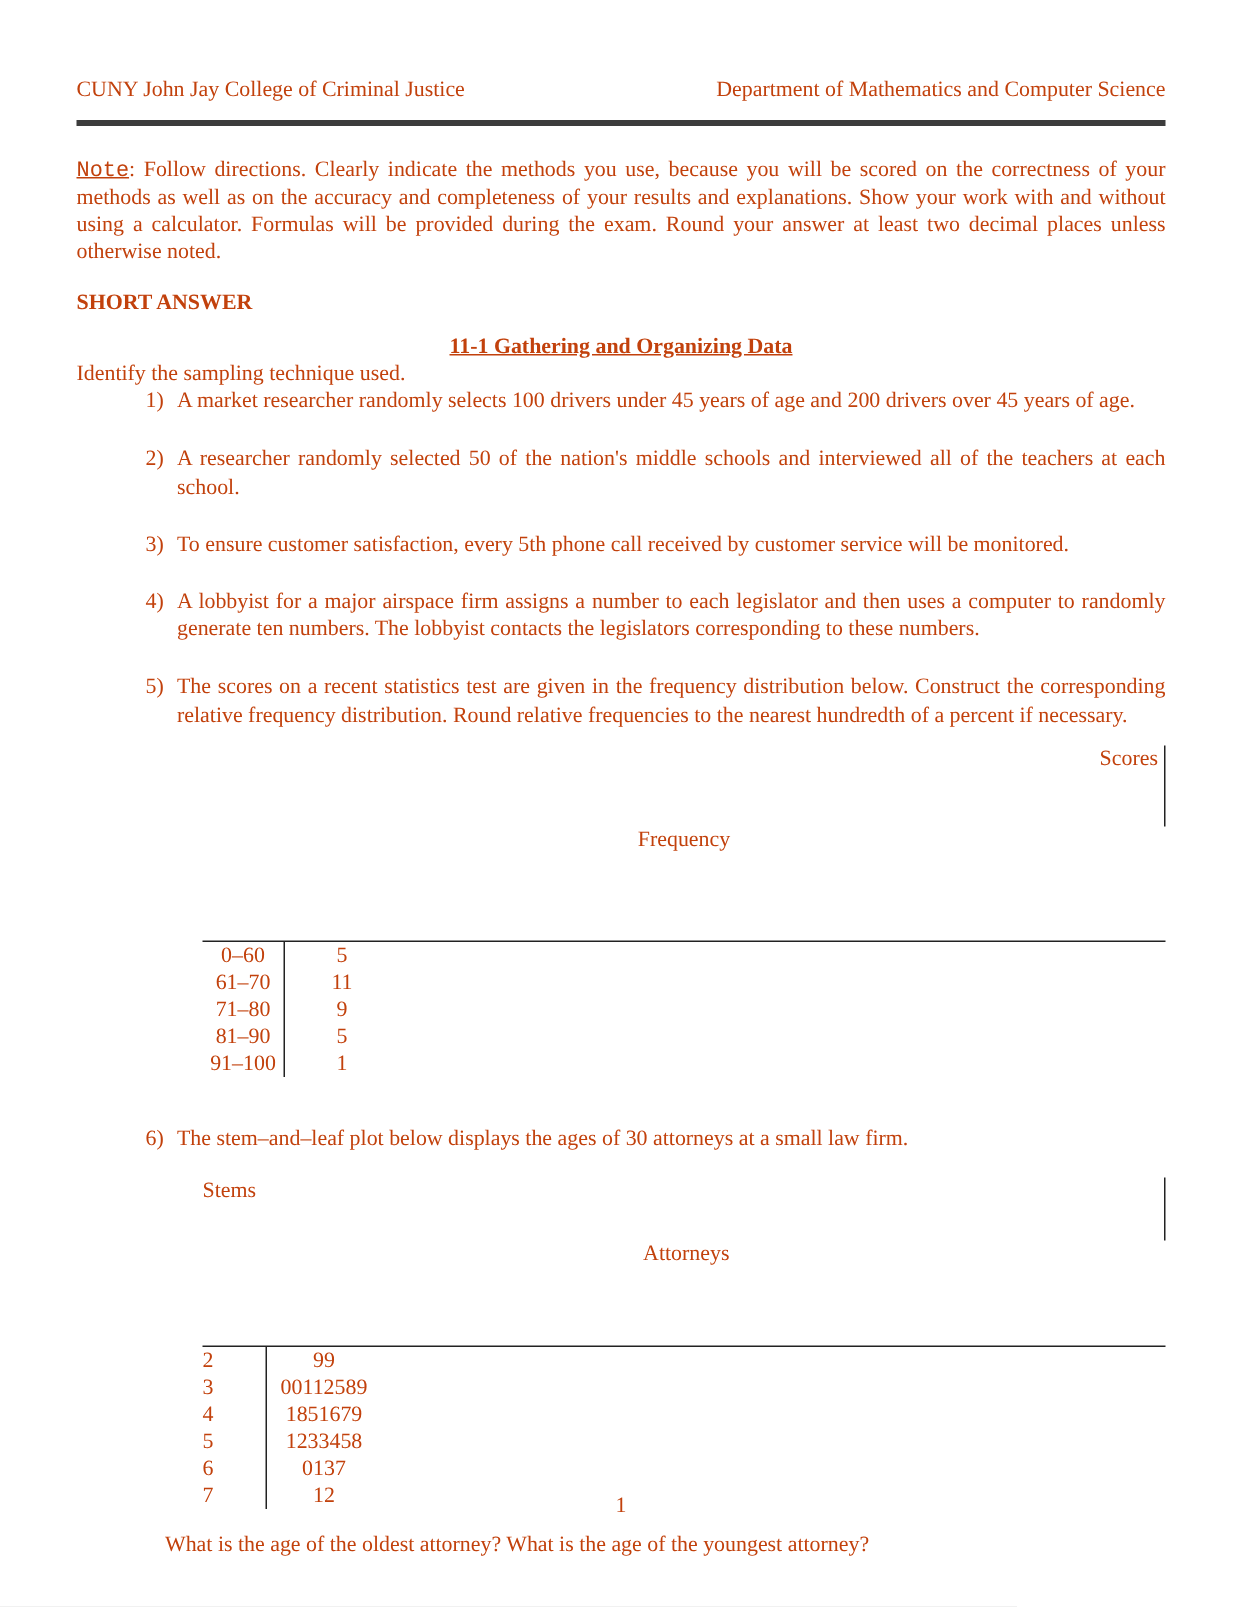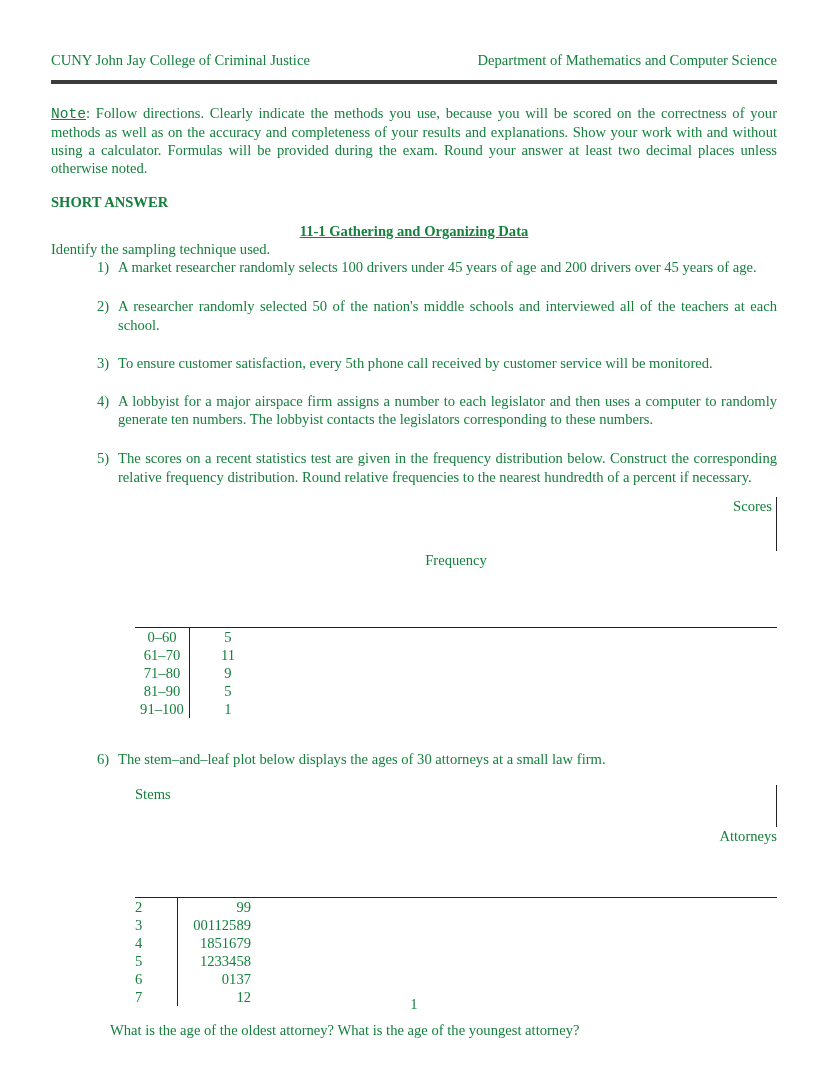--- a/index.html
+++ b/index.html
@@ -7,21 +7,21 @@
     position: relative;
     width: 828px;
     height: 1071px;
     margin: 0 auto;
     background: #ffffff;
     box-sizing: border-box;
     padding: 51px 51px 0 51px;
     font-family: "Liberation Serif", "DejaVu Serif", serif;
     font-size: 14.6px;
     line-height: 18.2px;
-    color: #15803d;
+    color: #c2410c;
     overflow: hidden;
   }
   .bold { font-weight: bold; }
   .italic { font-style: italic; }
 
   .header-row { display: flex; justify-content: space-between; }
 
   .course-block { display: flex; margin-top: 36px; }
   .course-left { flex: 1; }
   .course-right { width: 315px; }
@@ -52,21 +52,21 @@
   .freq-table { margin: 11px 0 0 84px; }
   .stem-table { margin: 17px 0 0 84px; }
   .t-row { display: flex; }
   .t-head { border-bottom: 1.3px solid #222222; flex-direction: column; }
 
   .freq-table .c1 { flex: 0 0 54px; text-align: center; border-right: 1.3px solid #222222; }
   .freq-table .t-head .c1 { text-align: right; padding-right: 4px; box-sizing: border-box; }
   .freq-table .c2 { flex: 0 0 76px; text-align: center; }
 
   .stem-table .c1 { flex: 0 0 42px; text-align: left; border-right: 1.3px solid #222222; }
-  .stem-table .c2 { flex: 0 0 70px; text-align: right; padding-left: 3px; }
+  .stem-table .c2 { flex: 0 0 70px; text-align: center; padding-left: 3px; }
 
   .followup { margin: 15px 0 0 59px; }
 
   .page-number { position: absolute; top: 995px; left: 0; width: 100%; text-align: center; }
 </style>
 </head>
 <body>
 
 <div class="page">
 

